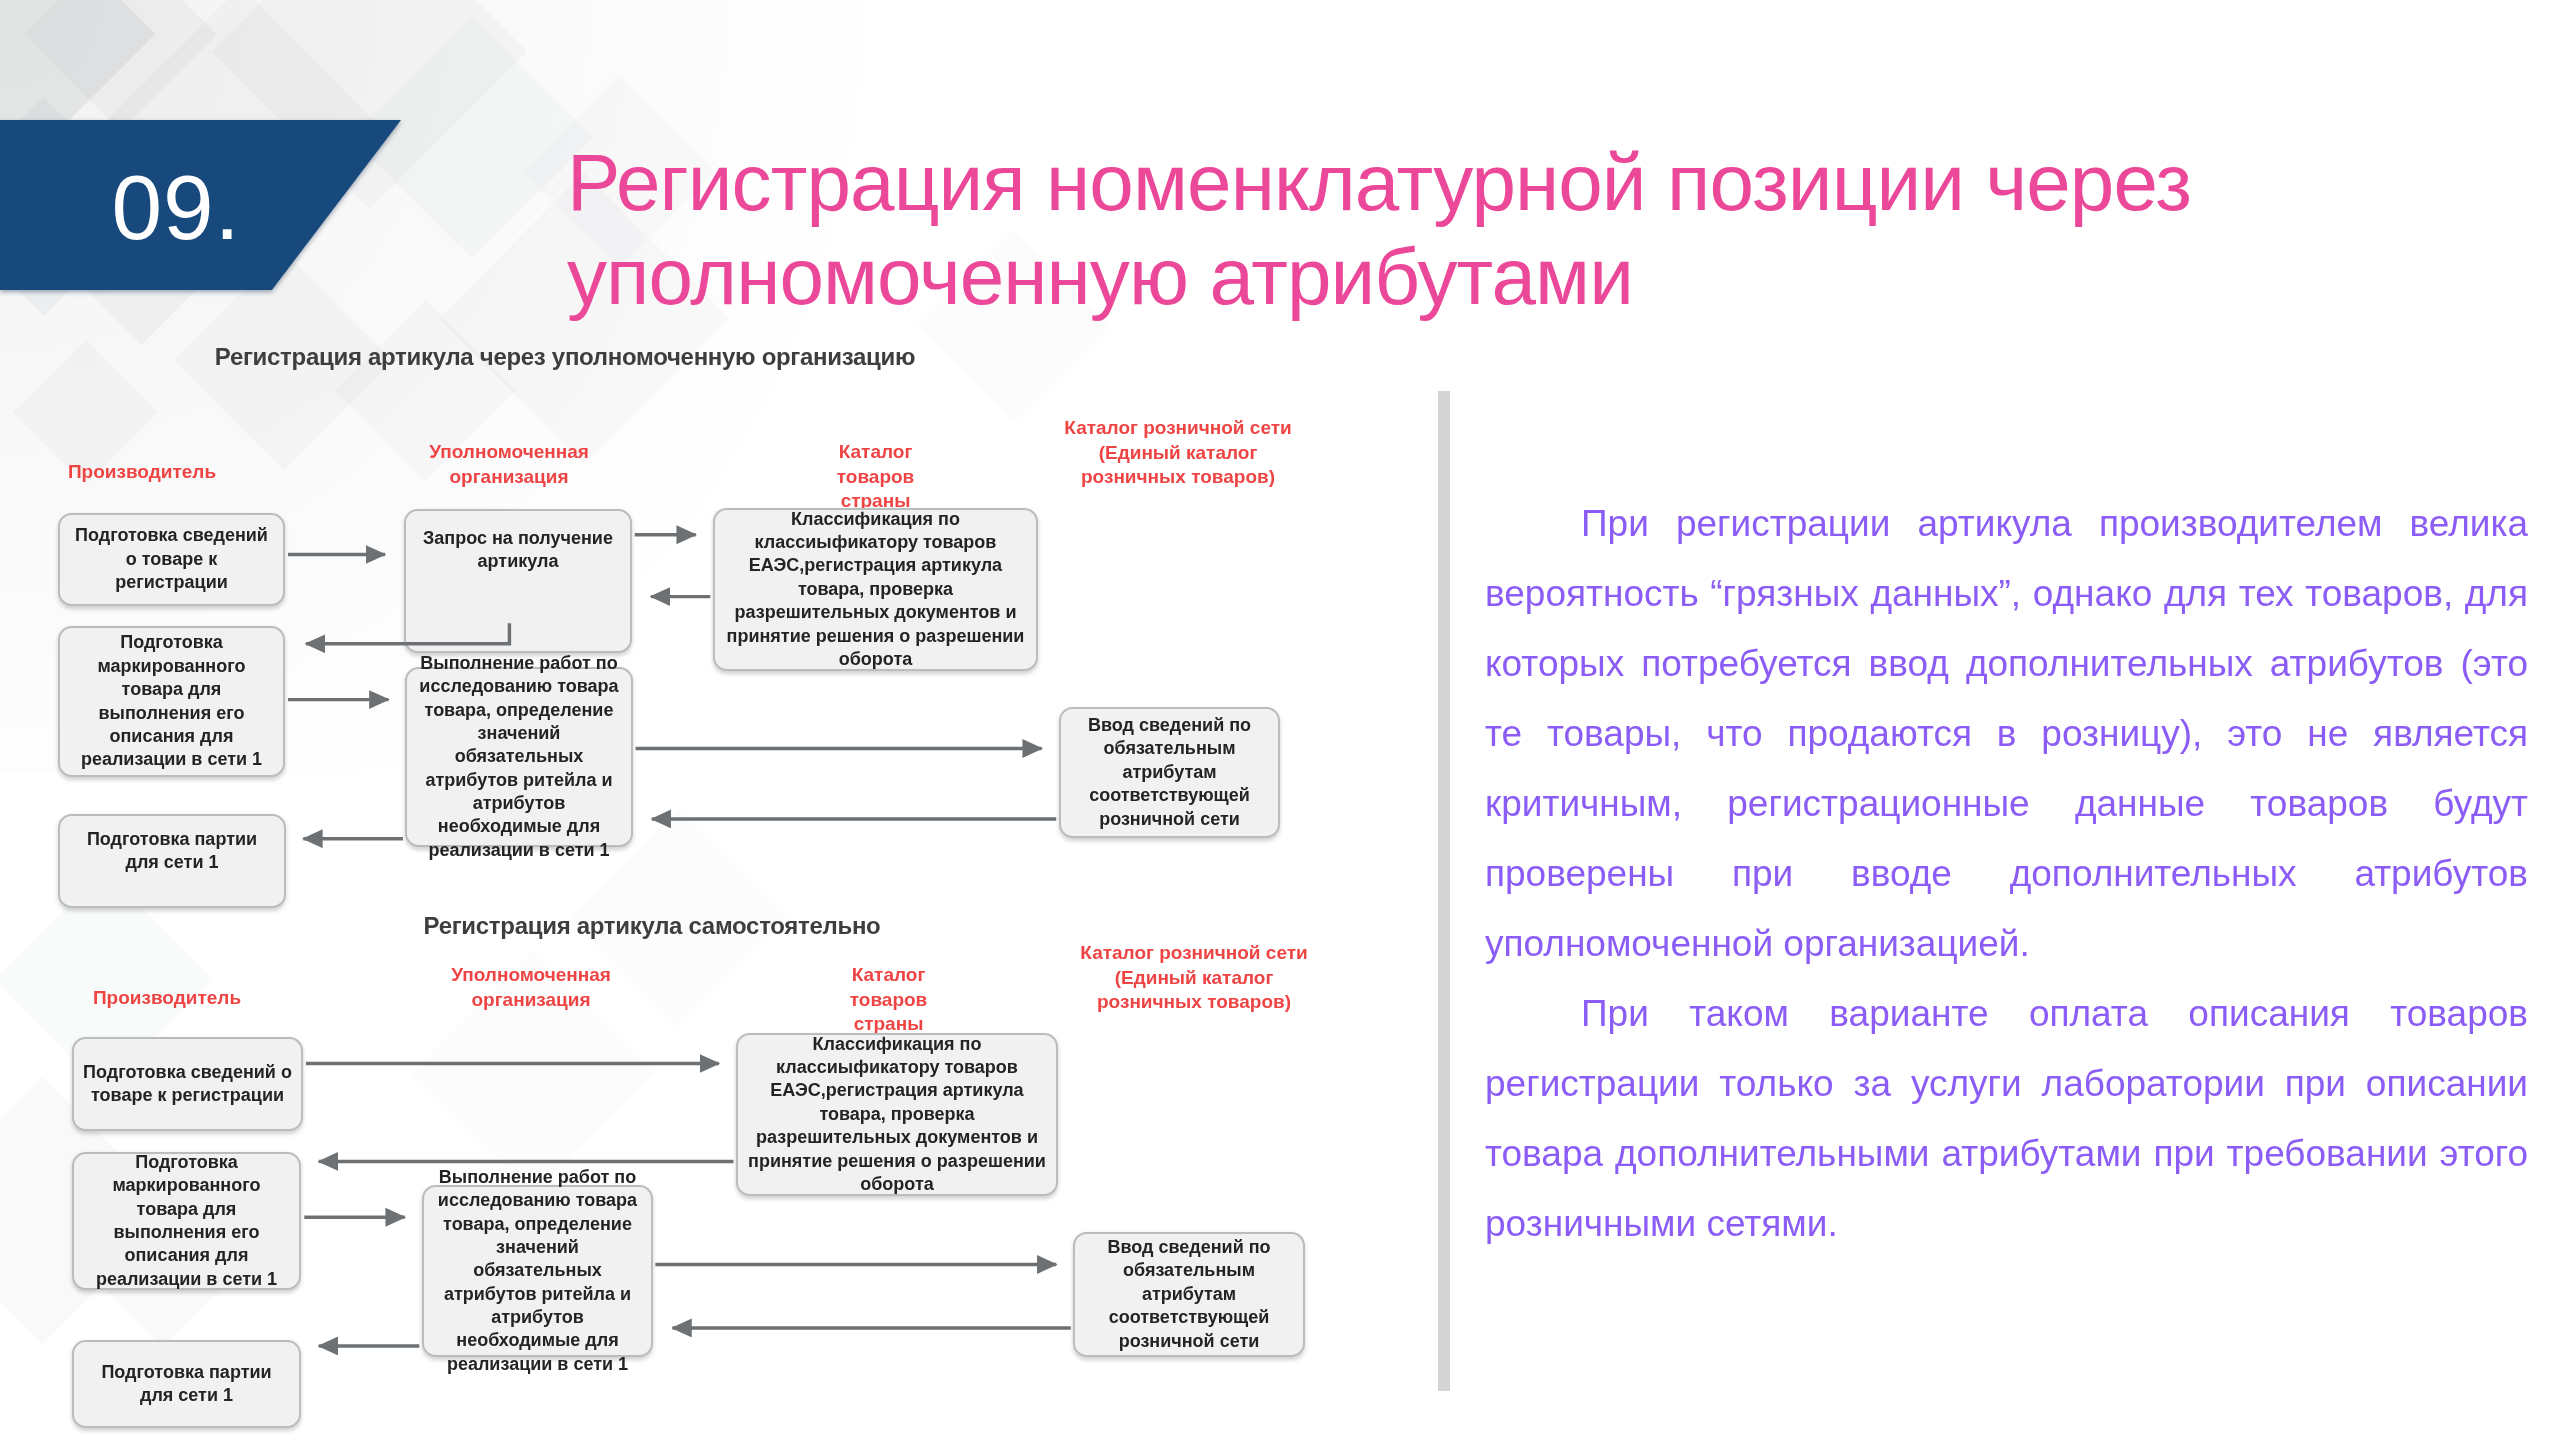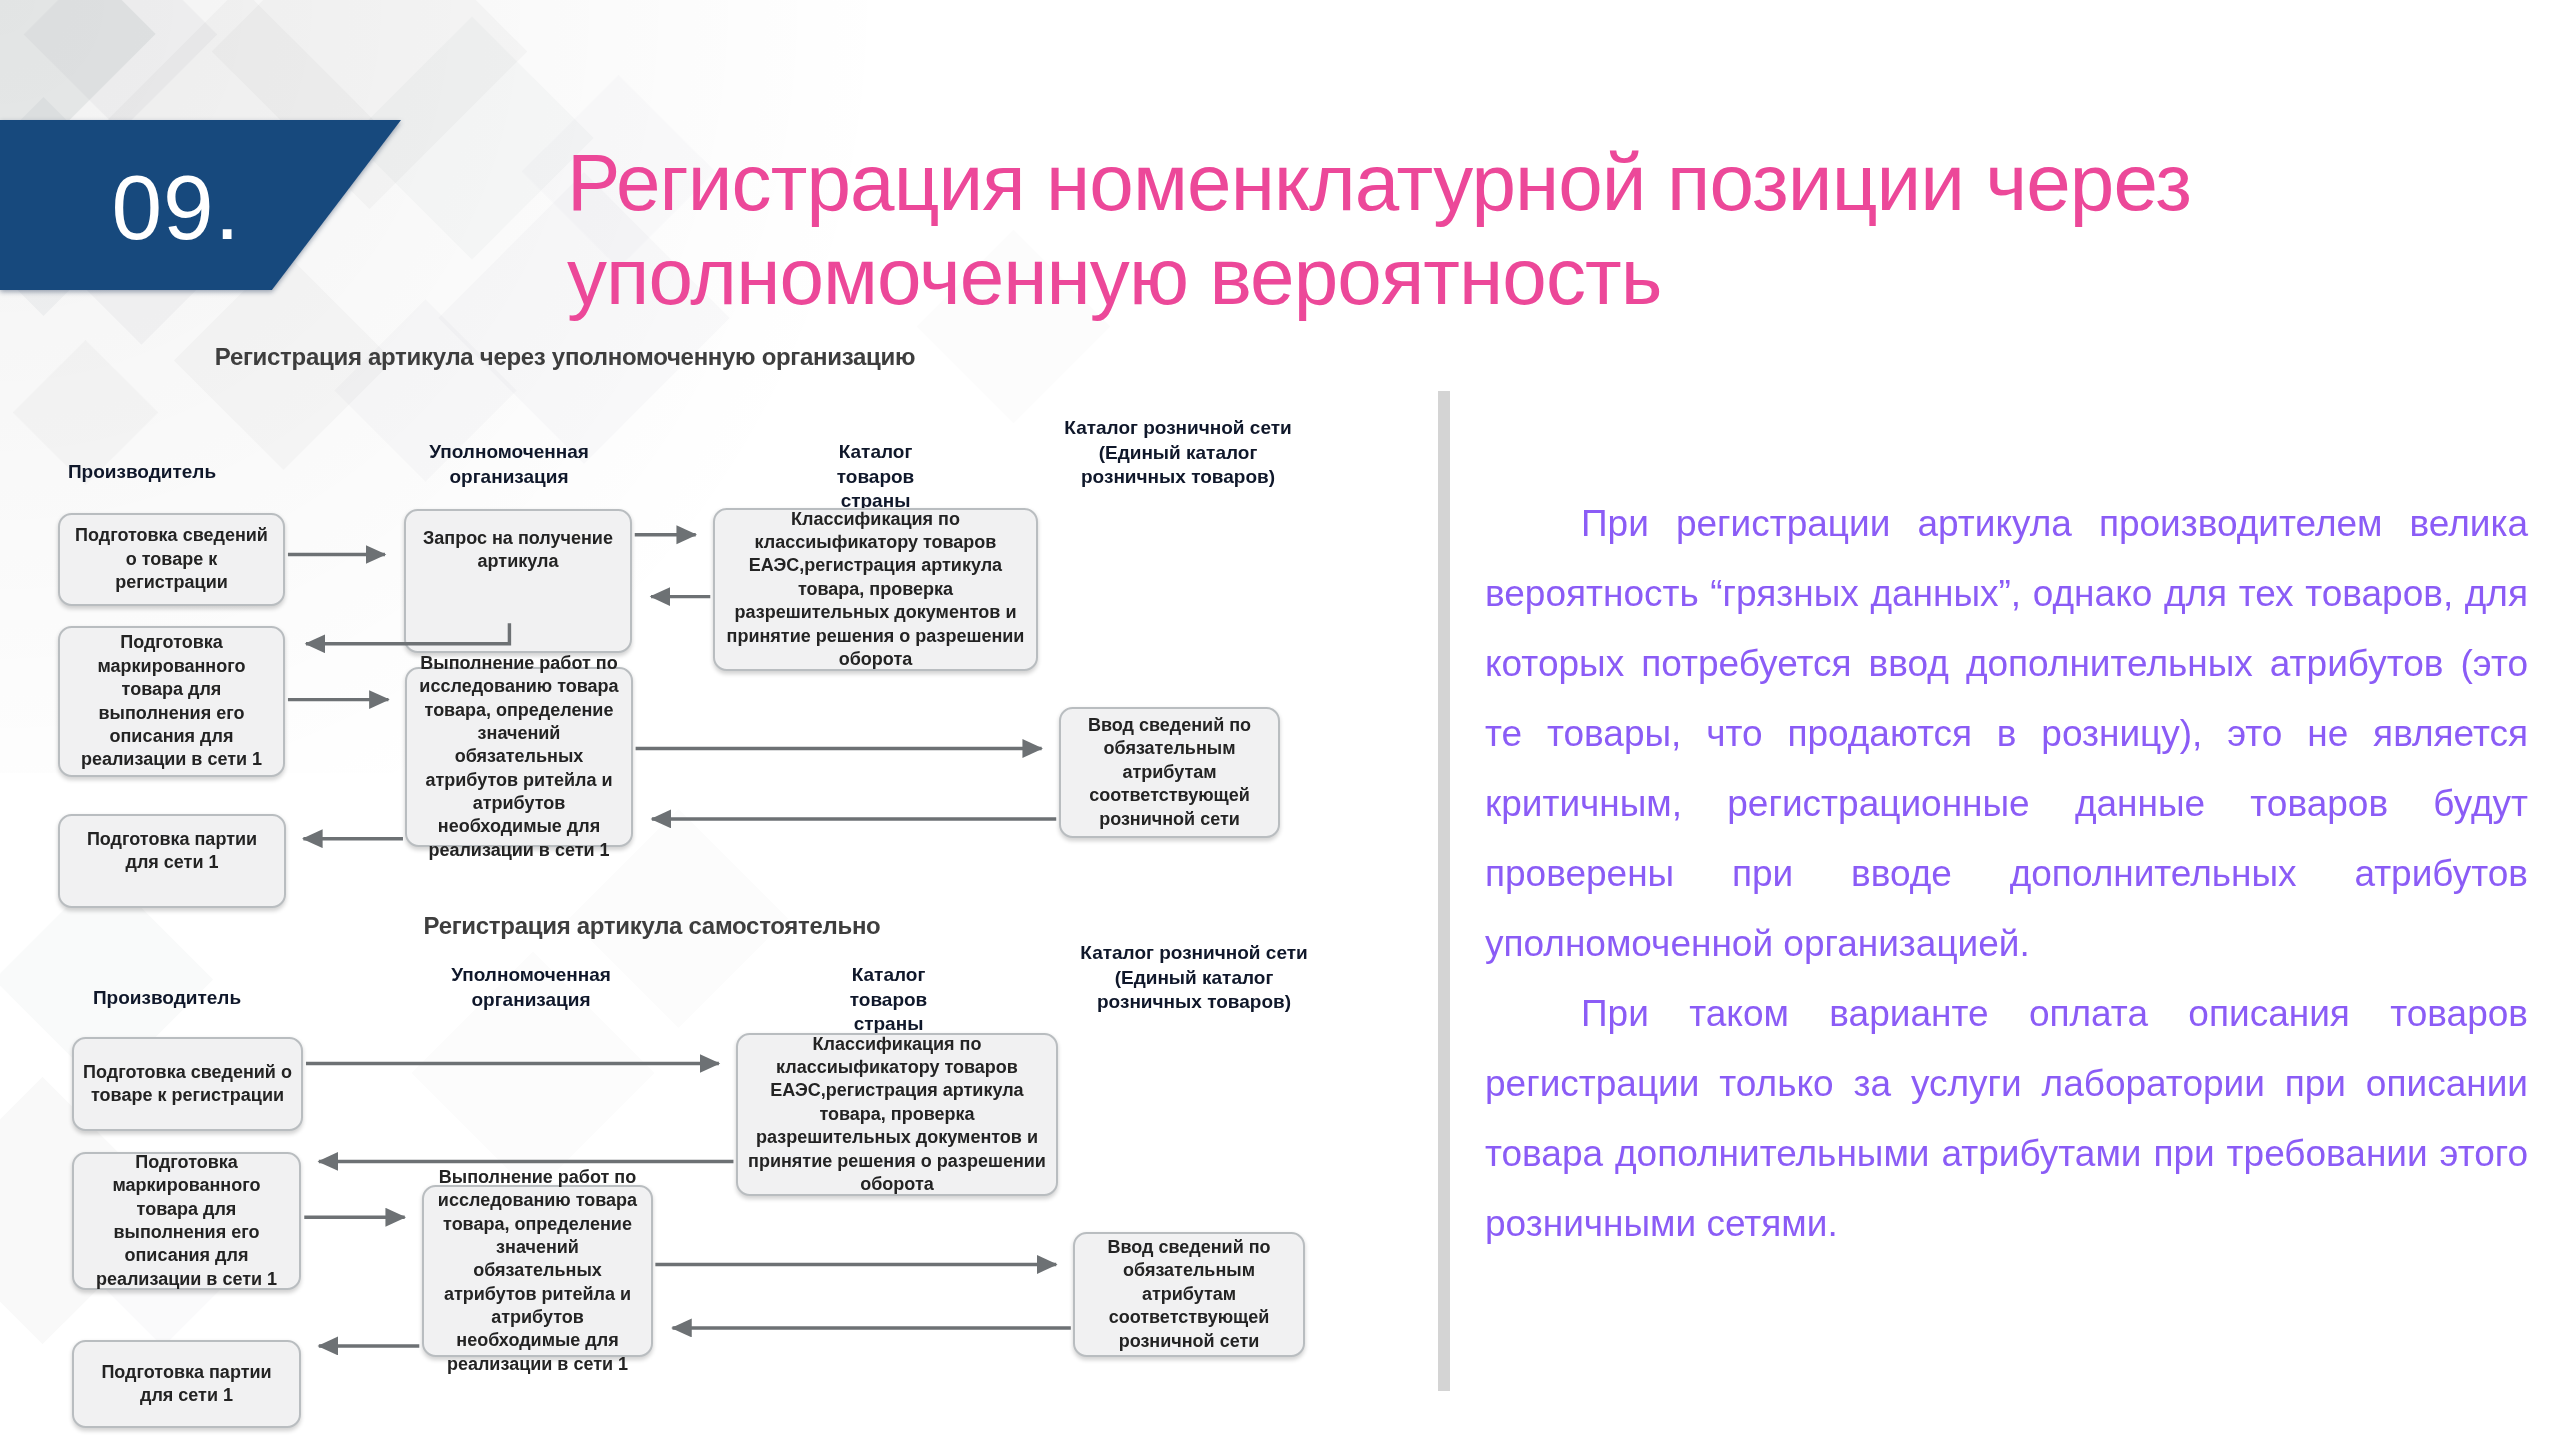--- a/index.html
+++ b/index.html
@@ -20,21 +20,21 @@
 
   .main-title{position:absolute;left:567px;top:136px;width:1889px;
     font-size:80px;line-height:94px;color:#ec4899;font-weight:400;letter-spacing:-0.9px;}
 
   
   .dheading{position:absolute;text-align:center;font-size:24px;font-weight:700;color:#3e3e3e;letter-spacing:-0.3px;}
   #dh-top{left:50px;top:343px;width:1030px;}
   #dh-bottom{left:137px;top:912px;width:1030px;}
 
   
-  .lane{position:absolute;text-align:center;font-size:19px;font-weight:600;color:#0f172a;line-height:1.3;}
+  .lane{position:absolute;text-align:center;font-size:19px;font-weight:600;color:#ef4444;line-height:1.3;}
 
   
   .fbox{position:absolute;background:#f1f1f2;border:2.6px solid #b9bdc0;border-radius:13.7px;
     box-shadow:0 2.6px 4.3px rgba(0,0,0,0.18);display:flex;align-items:center;justify-content:center;
     text-align:center;font-size:18px;font-weight:600;color:#232323;line-height:1.3;
     padding:3.4px 8.6px;box-sizing:border-box;}
 
   .arrow-layer{position:absolute;left:0;top:0;pointer-events:none;}
   .arrow-layer polyline, .arrow-layer line{fill:none;stroke:#6d7174;stroke-width:4;}
 
@@ -71,21 +71,21 @@
     <div class="dm" style="left:945px;top:258px;width:137px;height:137px;opacity:0.02;"></div>
   </div>
 
   <div class="banner-wrap" style="top:120px;">
     <div class="banner"></div>
   </div>
   <div class="slide-number">09.</div>
 
   <div class="main-title">
     <div>Регистрация номенклатурной позиции через</div>
-    <div>уполномоченную вероятность</div>
+    <div>уполномоченную атрибутами</div>
   </div>
 
   <div class="dheading" id="dh-top">Регистрация артикула через уполномоченную организацию</div>
 
   <div class="lane" style="left:56px;top:460px;width:172px;">Производитель</div>
   <div class="lane" style="left:423px;top:440px;width:172px;">Уполномоченная организация</div>
   <div class="lane" style="left:807px;top:440px;width:137px;">Каталог товаров страны</div>
   <div class="lane" style="left:1062px;top:416px;width:232px;">Каталог розничной сети (Единый каталог розничных товаров)</div>
 
   <div class="fbox" style="left:58px;top:513px;width:227px;height:93px;">Подготовка сведений о товаре к регистрации</div>

